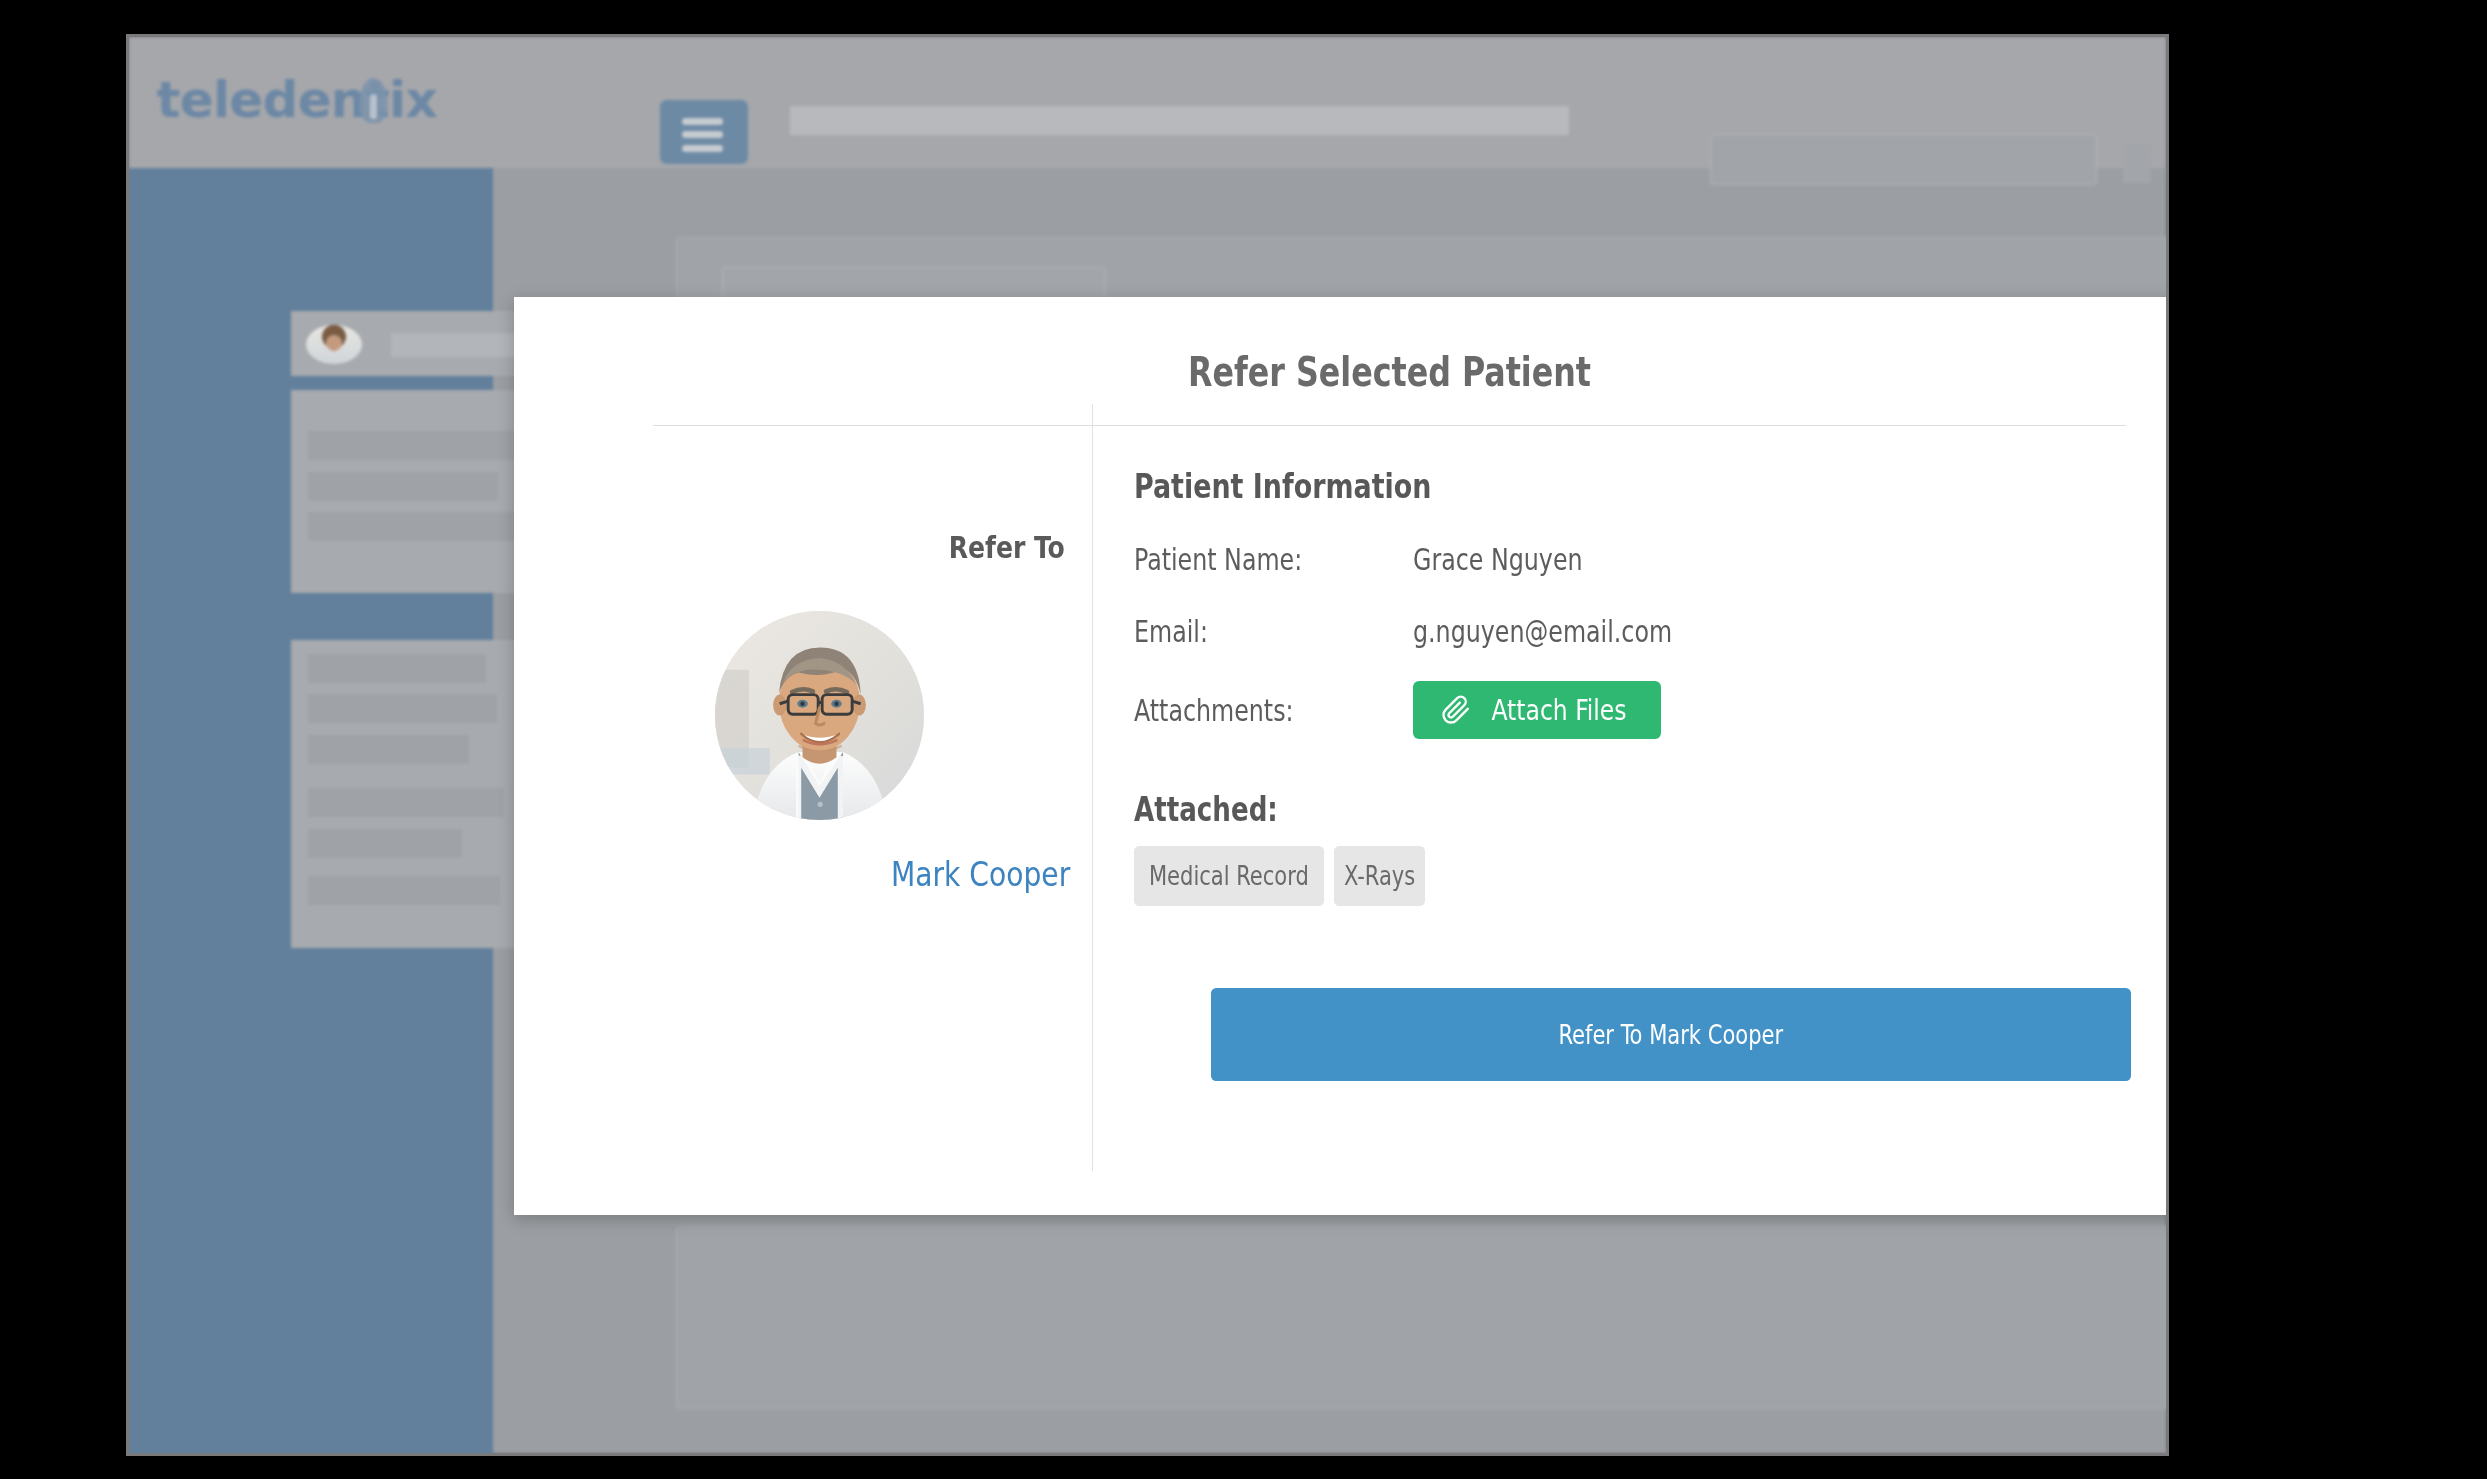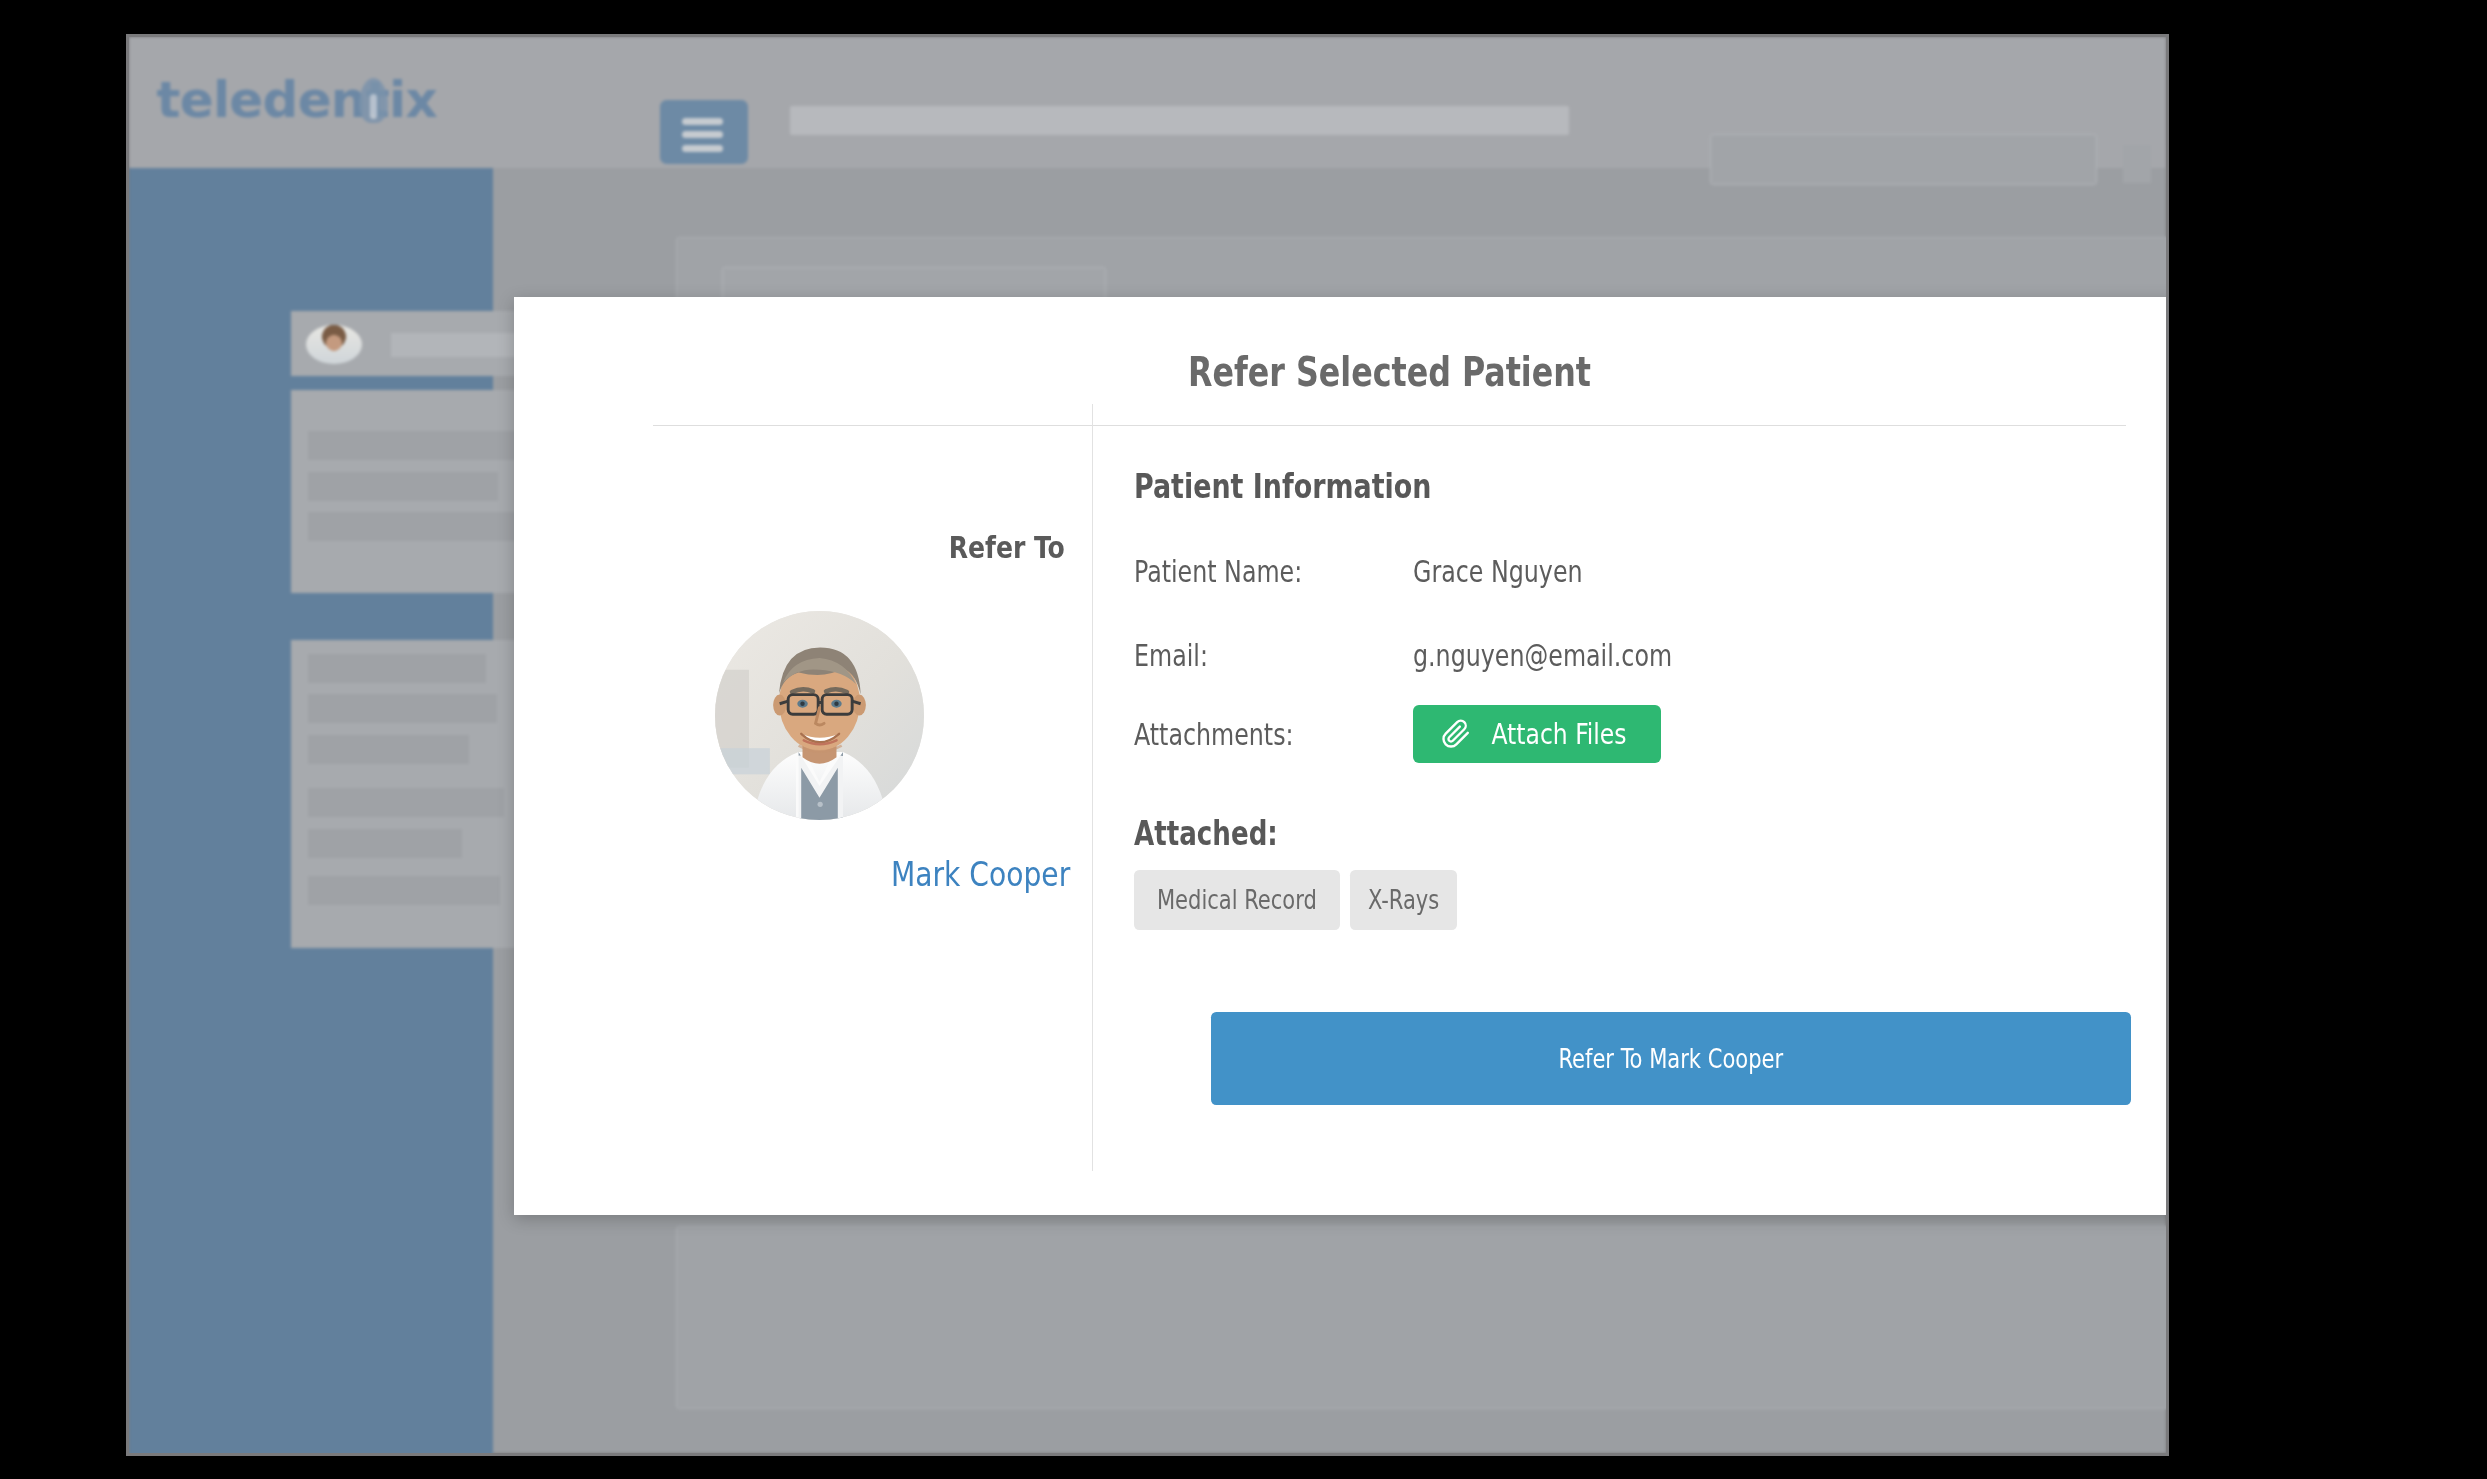--- a/index.html
+++ b/index.html
@@ -324,21 +324,21 @@
     font-weight: 700;
     color: #585858;
     margin-top: 62px;
     transform: scaleX(.88);
     transform-origin: left;
   }
 
   .info-row {
     display: flex;
     align-items: center;
-    margin-top: 47px;
+    margin-top: 35px;
     height: 37px;
   }
   .info-label {
     width: 279px;
     flex: none;
     font-family: "DejaVu Sans Condensed", "Liberation Sans Narrow", "Liberation Sans", sans-serif;
     font-size: 30px;
     font-weight: 300;
     color: #5c5c5c;
     transform: scaleX(.88);
@@ -385,21 +385,21 @@
     display: flex;
     gap: 10.5px;
     margin-top: 17px;
   }
   .attached-chip {
     background: #e6e6e6;
     border-radius: 5.2px;
     height: 60px;
     display: flex;
     align-items: center;
-    padding: 0 14px;
+    padding: 0 6px;
     font-family: "DejaVu Sans Condensed", "Liberation Sans Narrow", "Liberation Sans", sans-serif;
     font-size: 26px;
     font-weight: 300;
     color: #6a6a6a;
     cursor: pointer;
     white-space: nowrap;
   }
   .attached-chip span { transform: scaleX(.9); display:inline-block; }
 
   #refer-submit-button {

